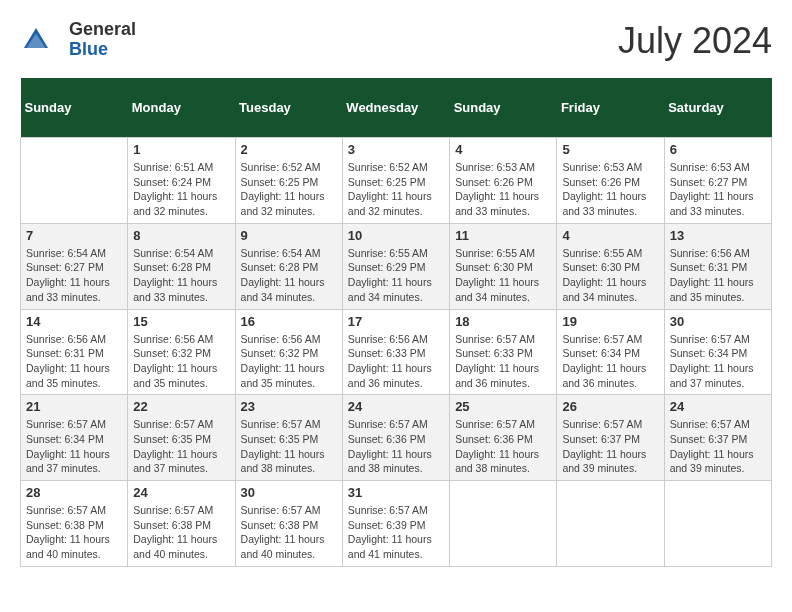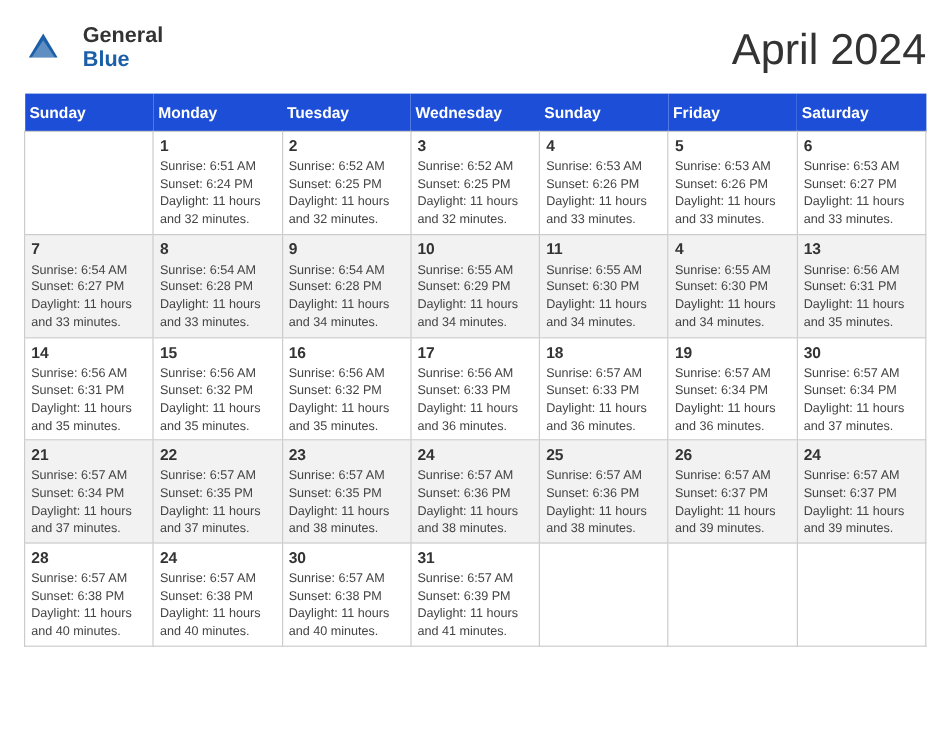--- a/index.html
+++ b/index.html
@@ -44,23 +44,23 @@
     .location {
       font-size: 16px;
       color: #555;
     }
     table {
       width: 100%;
       border-collapse: collapse;
       font-size: 11px;
     }
     thead tr th {
-      background-color: #1d4ed8;
+      background-color: #14532d;
       color: #fff;
-      padding: 8px 4px;
+      padding: 22px 4px;
       text-align: left;
       font-size: 13px;
       font-weight: 600;
     }
     tbody tr td {
       border: 1px solid #ccc;
       vertical-align: top;
       padding: 4px 5px;
       height: 85px;
       width: 107px;
@@ -99,21 +99,21 @@
     <svg class="logo-icon" viewBox="0 0 40 40">
       <polygon points="20,5 35,30 5,30" fill="#1a5fa8"></polygon>
       <polygon points="20,12 32,30 8,30" fill="#fff" opacity="0.3"></polygon>
     </svg>
     <div class="logo-text">
       <span class="logo-general">General</span><br>
       <span class="logo-blue">Blue</span>
     </div>
   </div>
   <div class="title-block">
-    <div class="month-title">April 2024</div>
+    <div class="month-title">July 2024</div>
   </div>
 </div>
 
 <table>
   <thead>
     <tr id="thead-row">
     <th>Sunday</th>
         <th>Monday</th>
         <th>Tuesday</th>
         <th>Wednesday</th>

